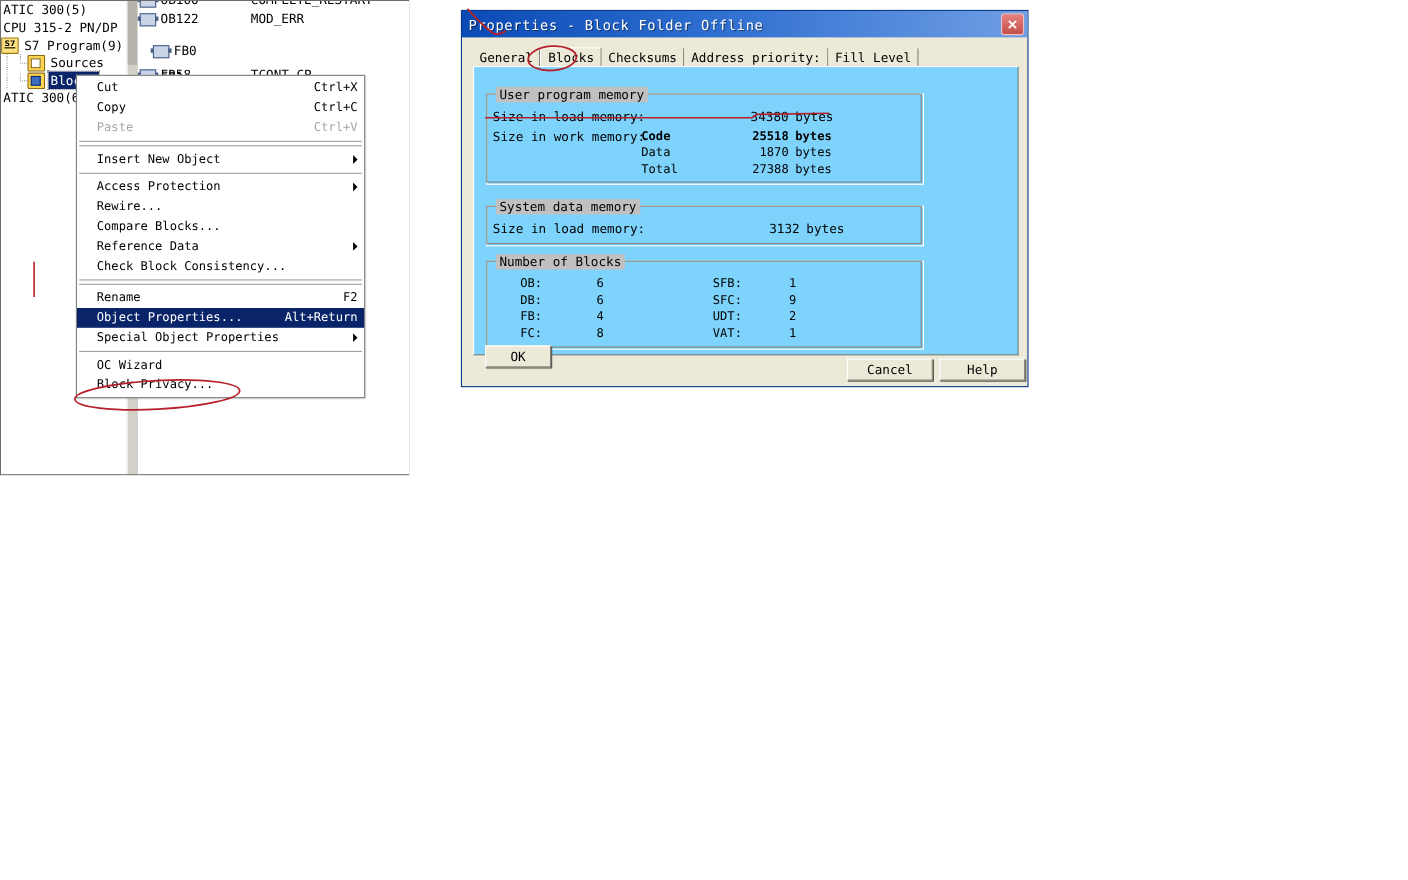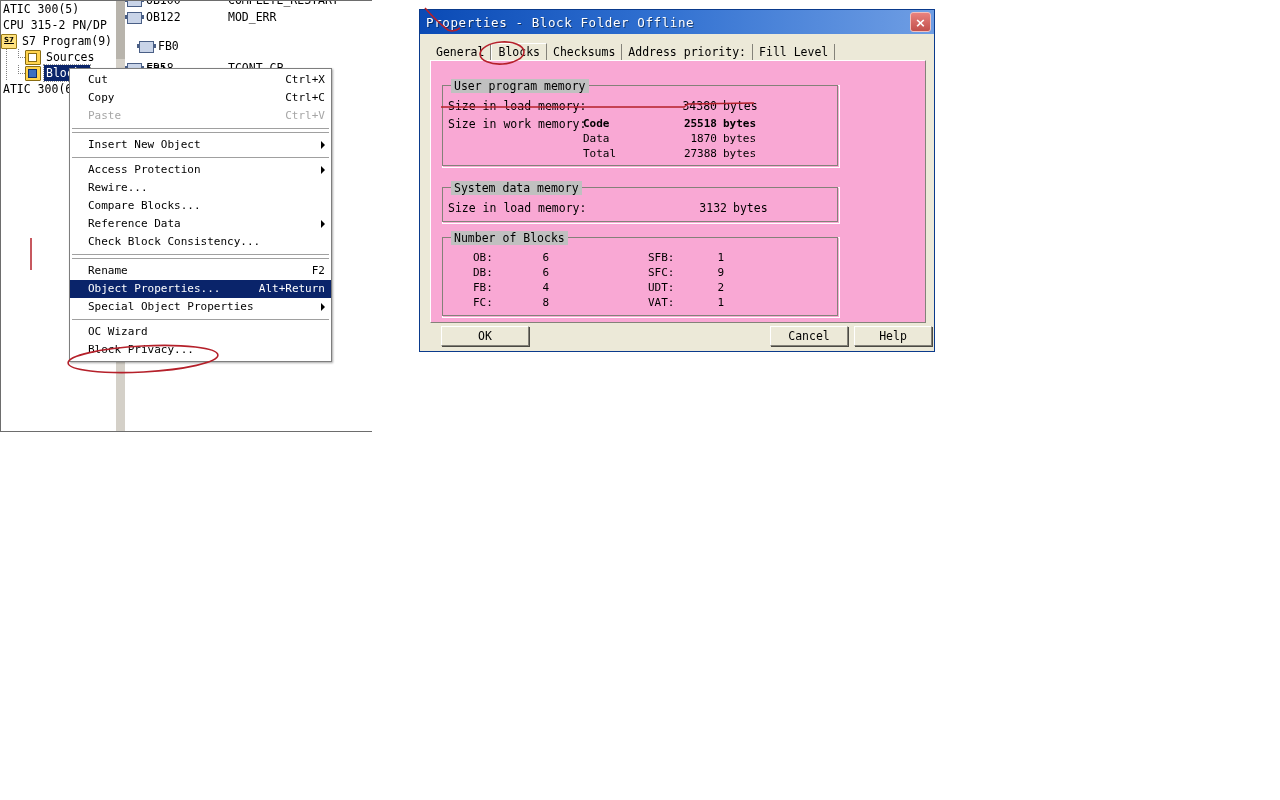--- a/index.html
+++ b/index.html
@@ -137,21 +137,21 @@
     background:#ece9d8;box-sizing:border-box;white-space:nowrap;
     border-right:1px solid #848279;
   }
   .tab.active{
     background:#ece9d8;font-weight:normal;
     border-left:1px solid #ffffff;border-top:1px solid #ffffff;
     height:17px;line-height:17px;
   }
   #panel{
     position:absolute;left:10px;top:50px;width:496px;height:263px;
-    background:#f9a8d4;border-top:1px solid #ffffff;border-left:1px solid #ffffff;
+    background:#7dd3fc;border-top:1px solid #ffffff;border-left:1px solid #ffffff;
     border-right:1px solid #848279;border-bottom:1px solid #848279;
     box-sizing:border-box;
   }
   .gbox{
     position:absolute;border:1px solid #ffffff;box-sizing:border-box;
   }
   .gbox:before{
     content:"";position:absolute;left:-1px;top:-1px;right:1px;bottom:1px;
     border:1px solid #848279;box-sizing:border-box;pointer-events:none;
   }
@@ -352,21 +352,21 @@
       <div id="blocks-right" style="position:absolute;left:205px;top:13px;">
           <div style="position: absolute; left: 0px; top: 0px; white-space: nowrap;"><span style="display: inline-block; width: 58px;">SFB:</span><span style="display: inline-block; width: 18px; text-align: right;">1</span></div>
           <div style="position: absolute; left: 0px; top: 15px; white-space: nowrap;"><span style="display: inline-block; width: 58px;">SFC:</span><span style="display: inline-block; width: 18px; text-align: right;">9</span></div>
           <div style="position: absolute; left: 0px; top: 30px; white-space: nowrap;"><span style="display: inline-block; width: 58px;">UDT:</span><span style="display: inline-block; width: 18px; text-align: right;">2</span></div>
           <div style="position: absolute; left: 0px; top: 45px; white-space: nowrap;"><span style="display: inline-block; width: 58px;">VAT:</span><span style="display: inline-block; width: 18px; text-align: right;">1</span></div>
         </div>
     </div>
 
   </div>
 
-  <div class="dlgbtn" style="left:21px;top:316px;width:88px;">OK</div>
+  <div class="dlgbtn" style="left:21px;top:304px;width:60px;">OK</div>
   <div class="dlgbtn" style="left:350px;top:316px;width:78px;">Cancel</div>
   <div class="dlgbtn" style="left:434px;top:316px;width:78px;">Help</div>
 
 </div>
 
 <svg class="ink" width="1280" height="800" style="left:0;top:0;">
 
   <path d="M425,8 C432,16 440,24 448,30 C452,32 456,31 460,28" stroke="#b5202a" stroke-width="1.6" fill="none"></path>
 
   <ellipse cx="502" cy="53" rx="22" ry="11" stroke="#b5202a" stroke-width="1.6" fill="none" transform="rotate(-4 502 53)"></ellipse>

